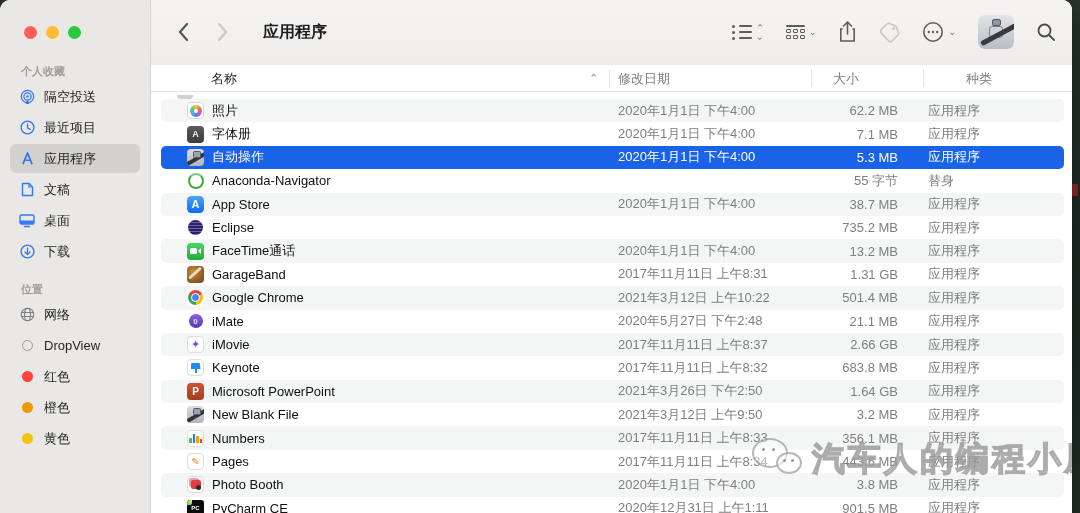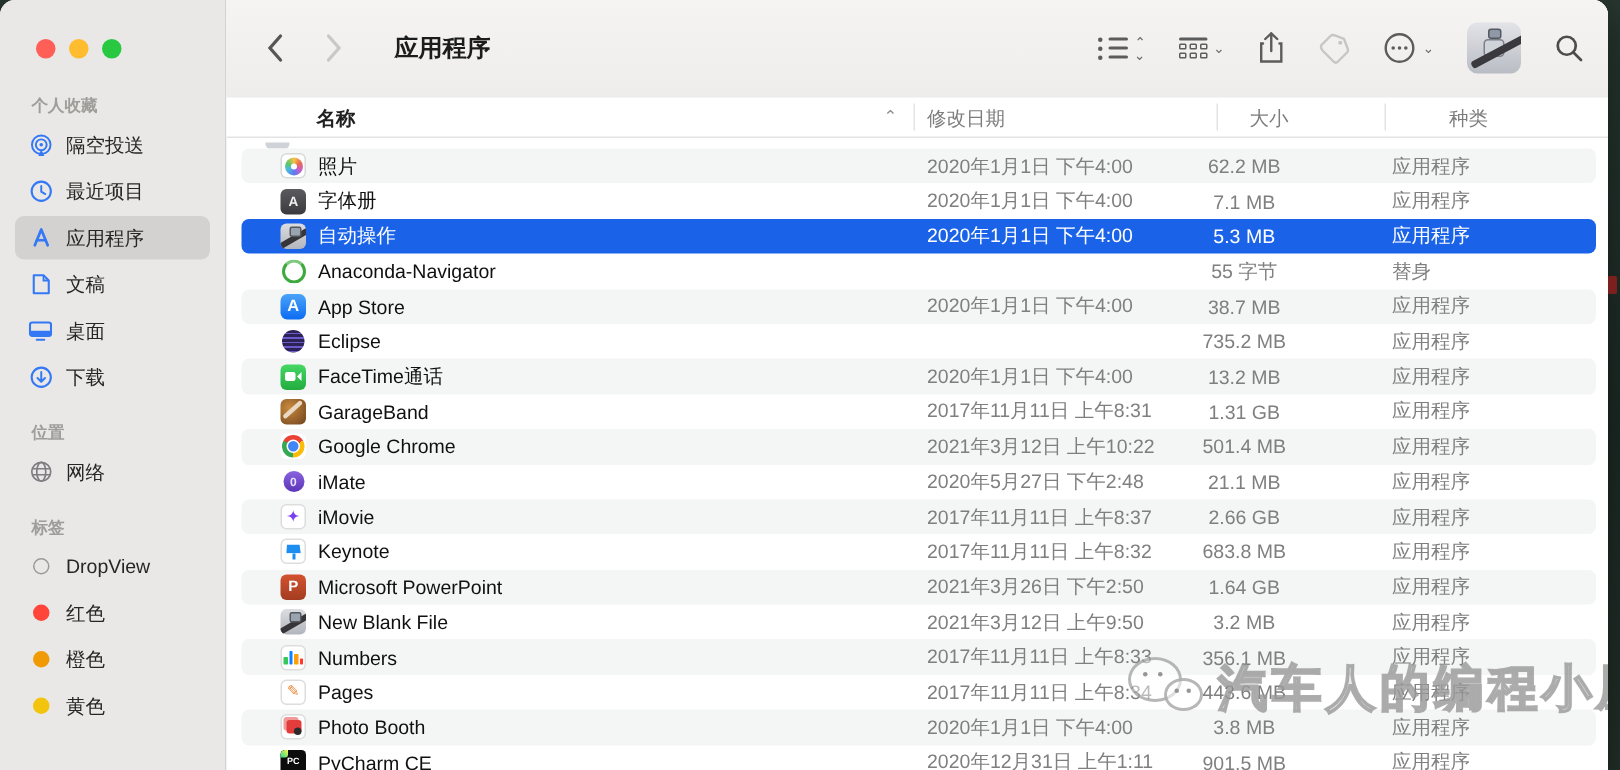--- a/index.html
+++ b/index.html
@@ -53,36 +53,36 @@
     background:#3a3a3e; transform:rotate(-28deg); border-radius:2px; }
   .proxy-app .head { position:absolute; left:14px; top:4px; width:9px; height:7px;
     background:#8e98a6; border:1px solid #54585f; border-radius:2px; }
   .proxy-app .body { position:absolute; left:11px; top:11px; width:14px; height:12px;
     background:#cfd3da; border:1px solid #7b7f87; border-radius:3px; }
 
   
   .thead { height:28px; position:relative; border-bottom:1px solid #e3e3e3;
     border-top:1px solid #ececec; background:#fff; flex:0 0 28px; font-size:13px; }
   .th { position:absolute; top:0; line-height:27px; color:#7d7d7d; }
-  .th.name { left:60px; color:#1f1f1f; font-weight:700; }
+  .th.name { left:60px; color:#1f1f1f; font-weight:400; }
   .th.caret { left:438px; color:#8a8a8a; font-size:11px; }
   .vsep { position:absolute; top:4px; bottom:4px; width:1px; background:#e4e4e4; }
 
   
   .rows { position:relative; flex:1; }
   .sliver { height:7px; position:relative; }
   .sliver .stub { position:absolute; left:26px; bottom:0; width:16px; height:4px;
     background:#cfd2d6; border-radius:0 0 3px 3px; }
   .row { height:23.4px; margin:0 8px 0 10px; border-radius:5px; display:flex;
     align-items:center; position:relative; font-size:13px; }
   .row.stripe { background:#f4f5f5; }
   .row.selected { background:#1a63e9; }
   .row .name { margin-left:8px; color:#101010; white-space:nowrap; }
   .row .cell-date { position:absolute; left:457px; color:#7f7f7f; }
-  .row .cell-size { position:absolute; left:600px; width:137px; text-align:center; color:#7f7f7f; }
+  .row .cell-size { position:absolute; left:600px; width:137px; text-align:right; color:#7f7f7f; }
   .row .cell-kind { position:absolute; left:767px; color:#7f7f7f; }
   .row.selected .name, .row.selected .cell-date,
   .row.selected .cell-size, .row.selected .cell-kind { color:#fff; }
   .row .ric { margin-left:26px; width:17px; height:17px; flex:0 0 17px; position:relative; }
 
   
   .ri { width:17px; height:17px; border-radius:4px; display:flex; align-items:center;
     justify-content:center; position:relative; overflow:hidden; }
   .ri.white { background:#fff; border:1px solid #d9d9d9; }
   .flower { width:12px; height:12px; border-radius:50%;
@@ -240,21 +240,20 @@
             <svg width="15" height="15" viewBox="0 0 15 15">
               <g fill="none" stroke="#7d7d82" stroke-width="1.1">
                 <circle cx="7.5" cy="7.5" r="6.3"></circle>
                 <ellipse cx="7.5" cy="7.5" rx="3" ry="6.3"></ellipse>
                 <path d="M1.5 5.5 H13.5 M1.5 9.5 H13.5"></path>
               </g>
             </svg>
           </span>
           <span>网络</span>
         </div>
-        <div class="section-label">标签</div>
         <div class="side-item">
           <span class="side-ic">
             <span class="tag-dot outline"></span>
           </span>
           <span>DropView</span>
         </div>
         <div class="side-item">
           <span class="side-ic">
             <span class="tag-dot" style="background: rgb(255, 69, 58);"></span>
           </span>

